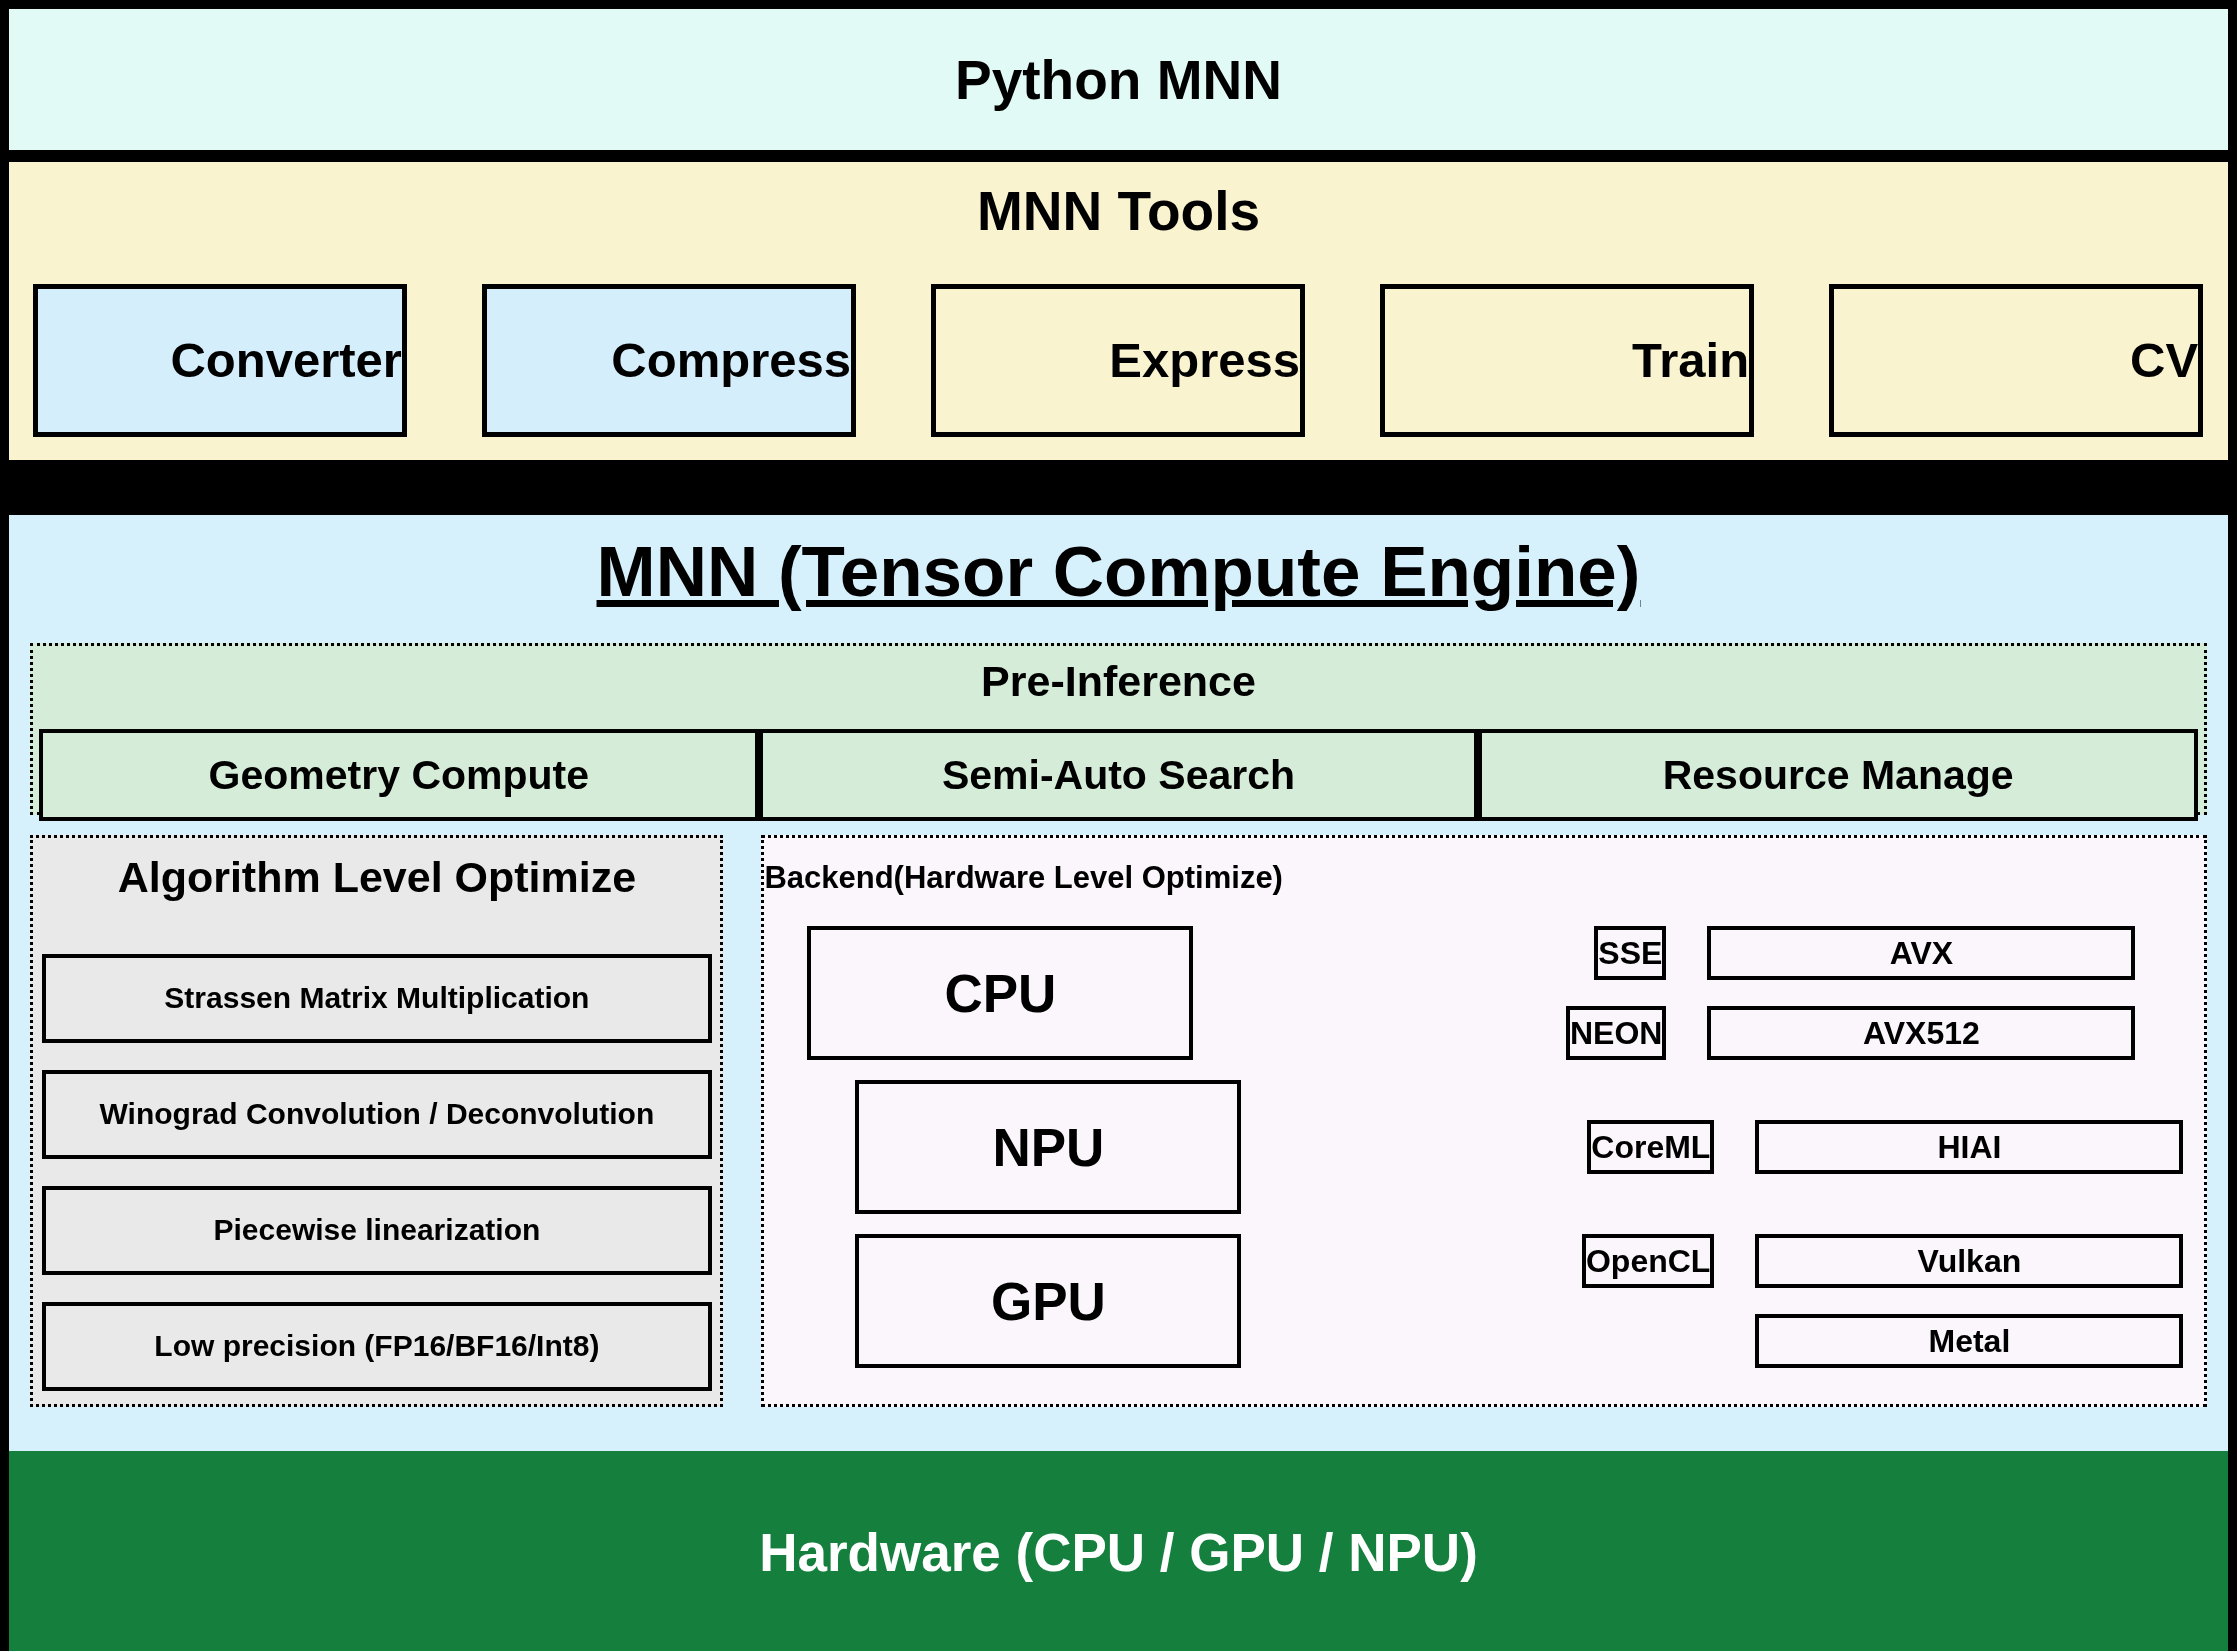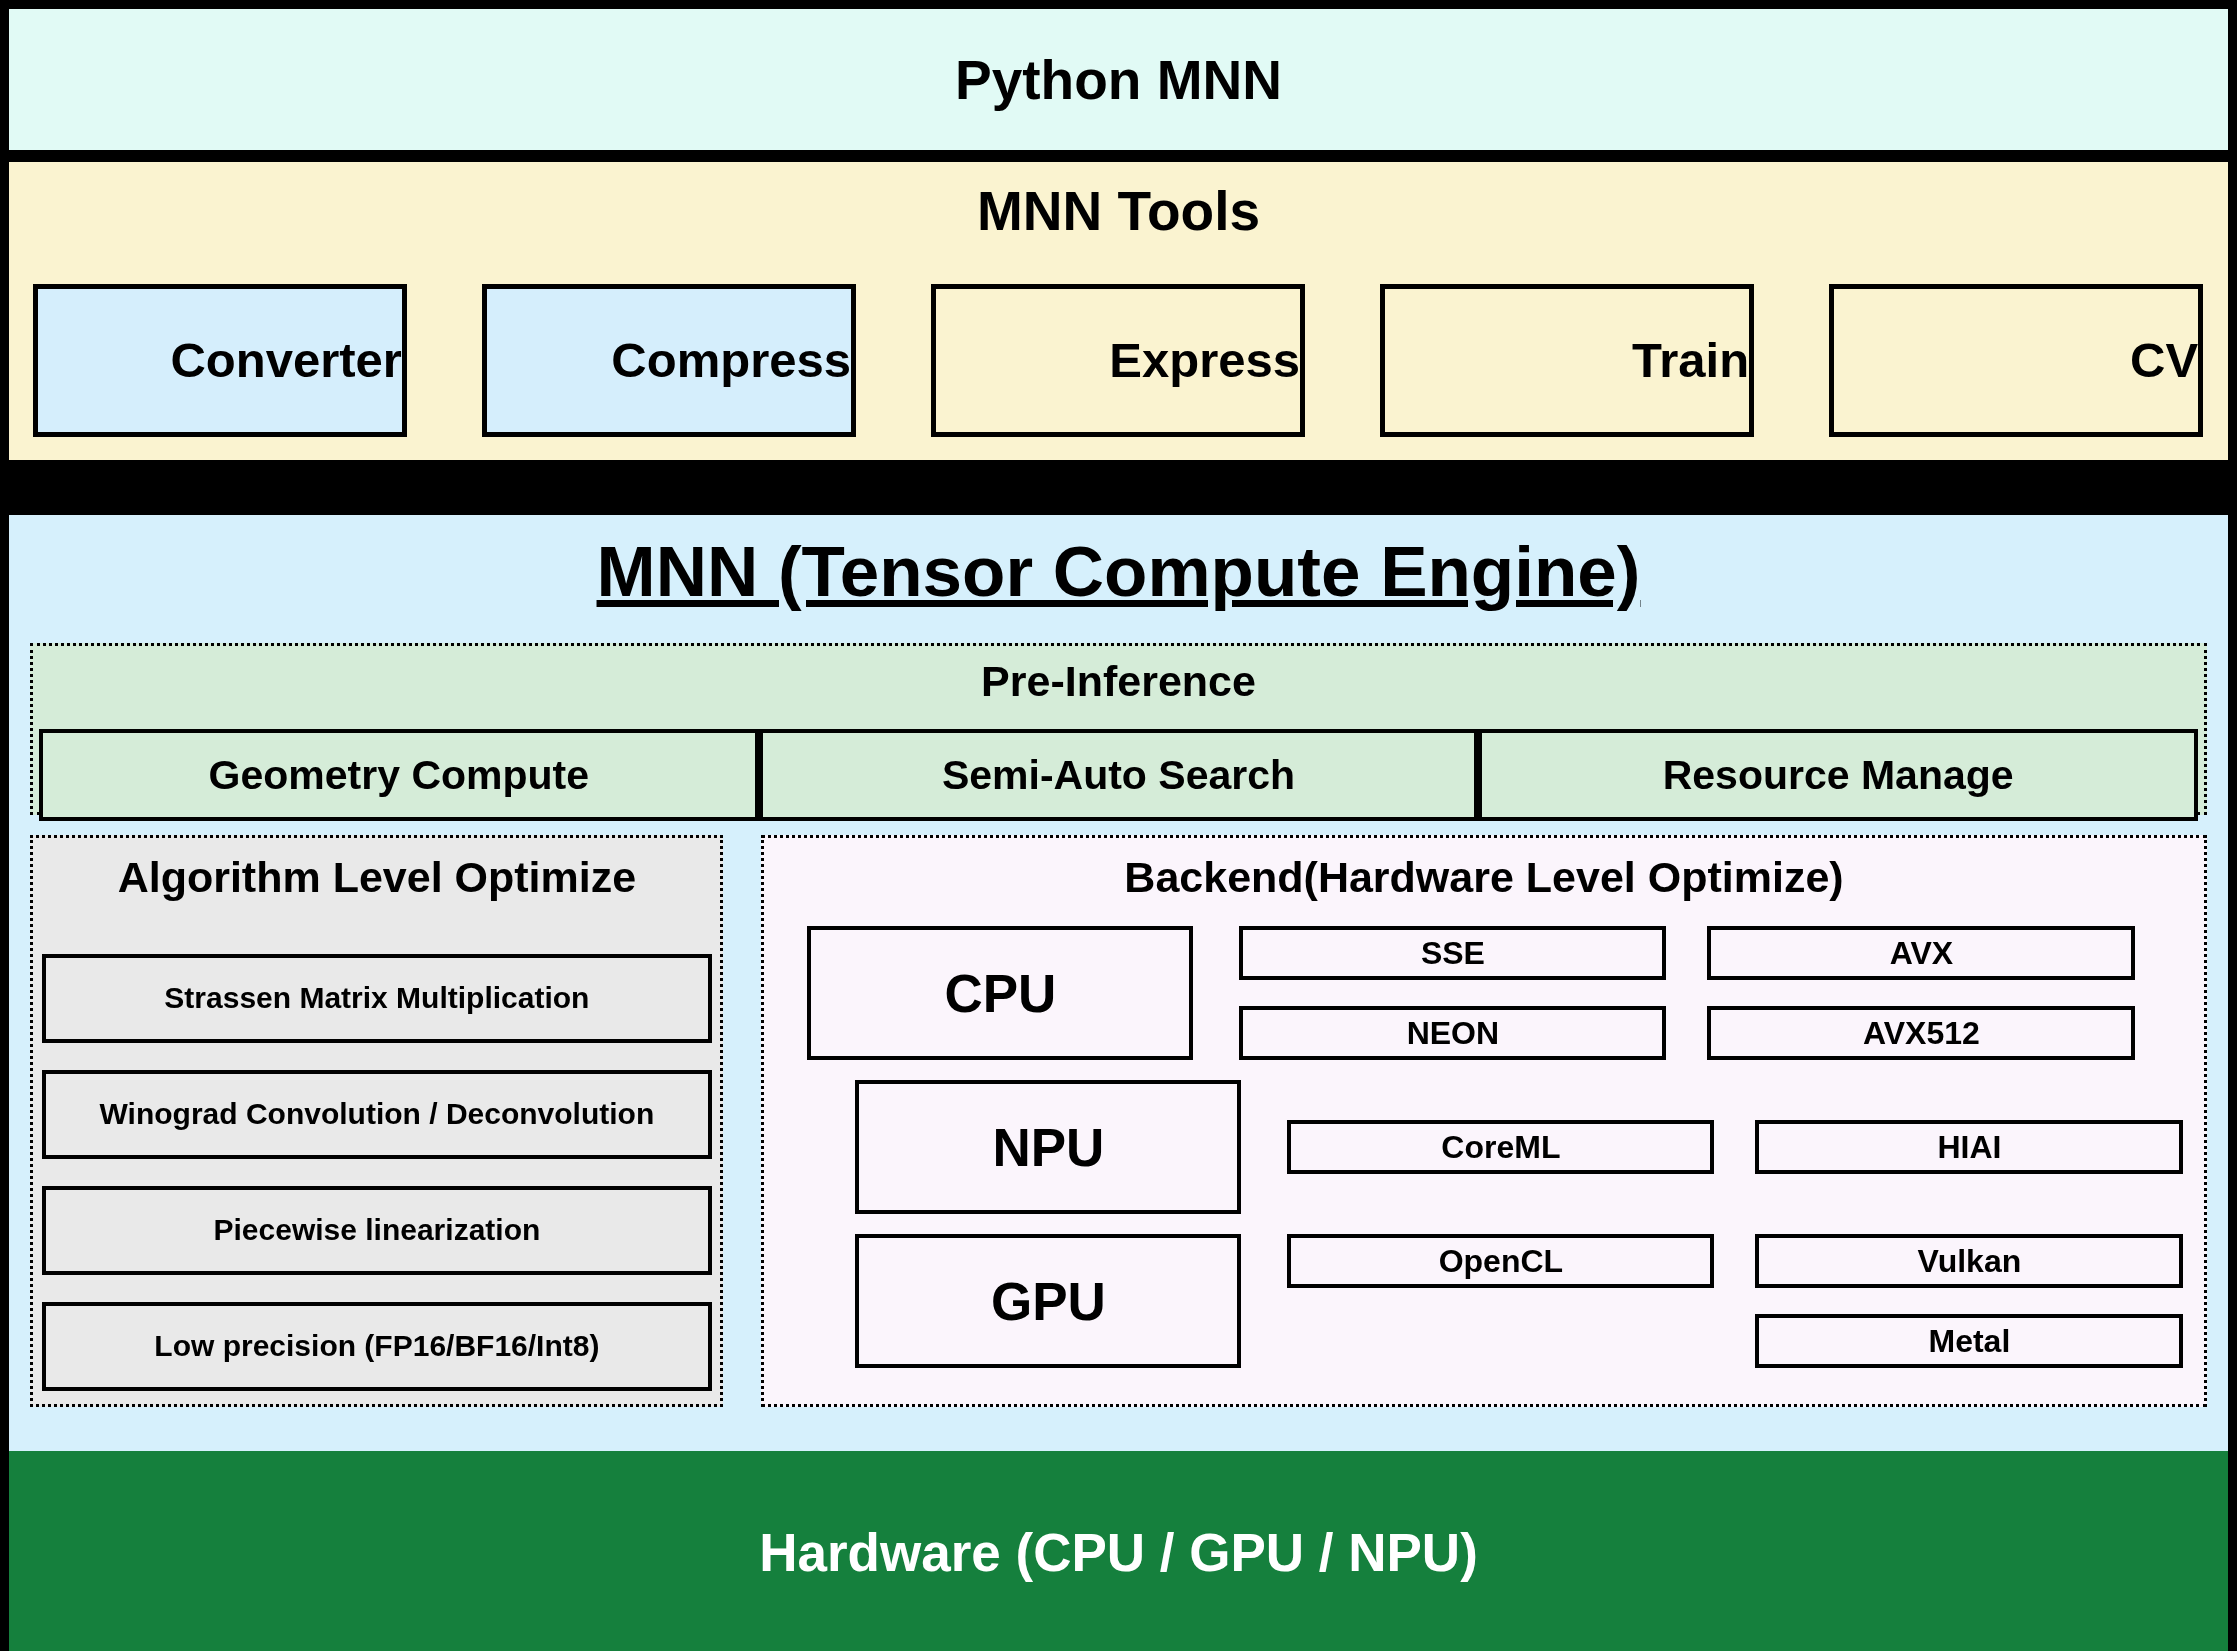--- a/index.html
+++ b/index.html
@@ -34,28 +34,28 @@
 
   .lower{display:flex;gap:38px;margin:20px 21px 0 21px;height:572px;}
 
   .algo{width:693px;background:#e9e9e9;}
   .algo-title{font-size:43px;text-align:center;margin-top:15px;height:49px;line-height:49px;}
   .algo-items{display:flex;flex-direction:column;gap:27px;margin:52px 8.5px 0 8.5px;}
   .algo-item{height:89px;border:4.7px solid #000;background:#e9e9e9;
              display:flex;align-items:center;justify-content:center;font-size:30px;text-align:center;}
 
   .backend{flex:1;background:#fbf5fc;}
-  .backend-title{font-size:43px;text-align:center;margin-top:15px;height:49px;line-height:49px;}
+  .backend-title{font-size:31px;margin-top:15px;height:49px;line-height:49px;}
   .b-rows{padding:24.5px 0 0 43px;}
   .b-row{display:flex;height:134px;}
   .b-row + .b-row{margin-top:20px;padding-left:48px;}
   .proc{width:386px;border:4.7px solid #000;background:#fbf5fc;
         display:flex;align-items:center;justify-content:center;font-size:53px;}
   .chipcol{display:flex;flex-direction:column;}
-  .chipcol.mid{width:427px;margin-left:46px;}
+  .chipcol.mid{width:427px;margin-left:46px;align-items:flex-end;}
   .chipcol.rgt{width:428px;margin-left:41px;}
   .chipcol.two{justify-content:space-between;}
   .chipcol.one{justify-content:center;}
   .chip{height:54px;border:4.7px solid #000;background:#fbf5fc;
         display:flex;align-items:center;justify-content:center;font-size:32px;}
 
   
   .band-hardware{flex:1;background:#15803d;color:#fff;display:flex;align-items:center;
                  justify-content:center;padding-top:17px;padding-bottom:14px;}
   .band-hardware .t{font-size:53px;}

